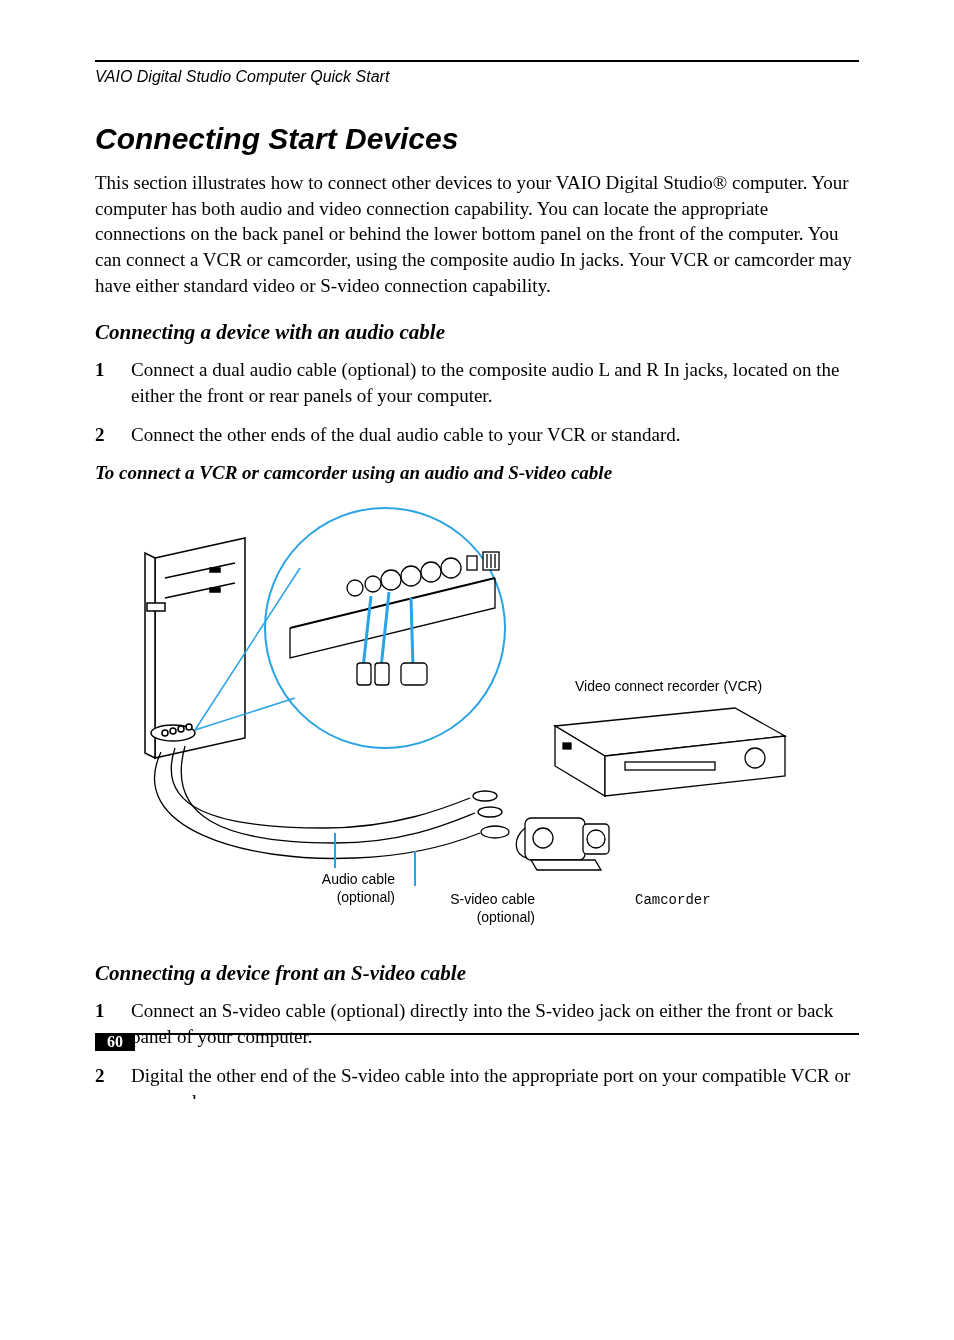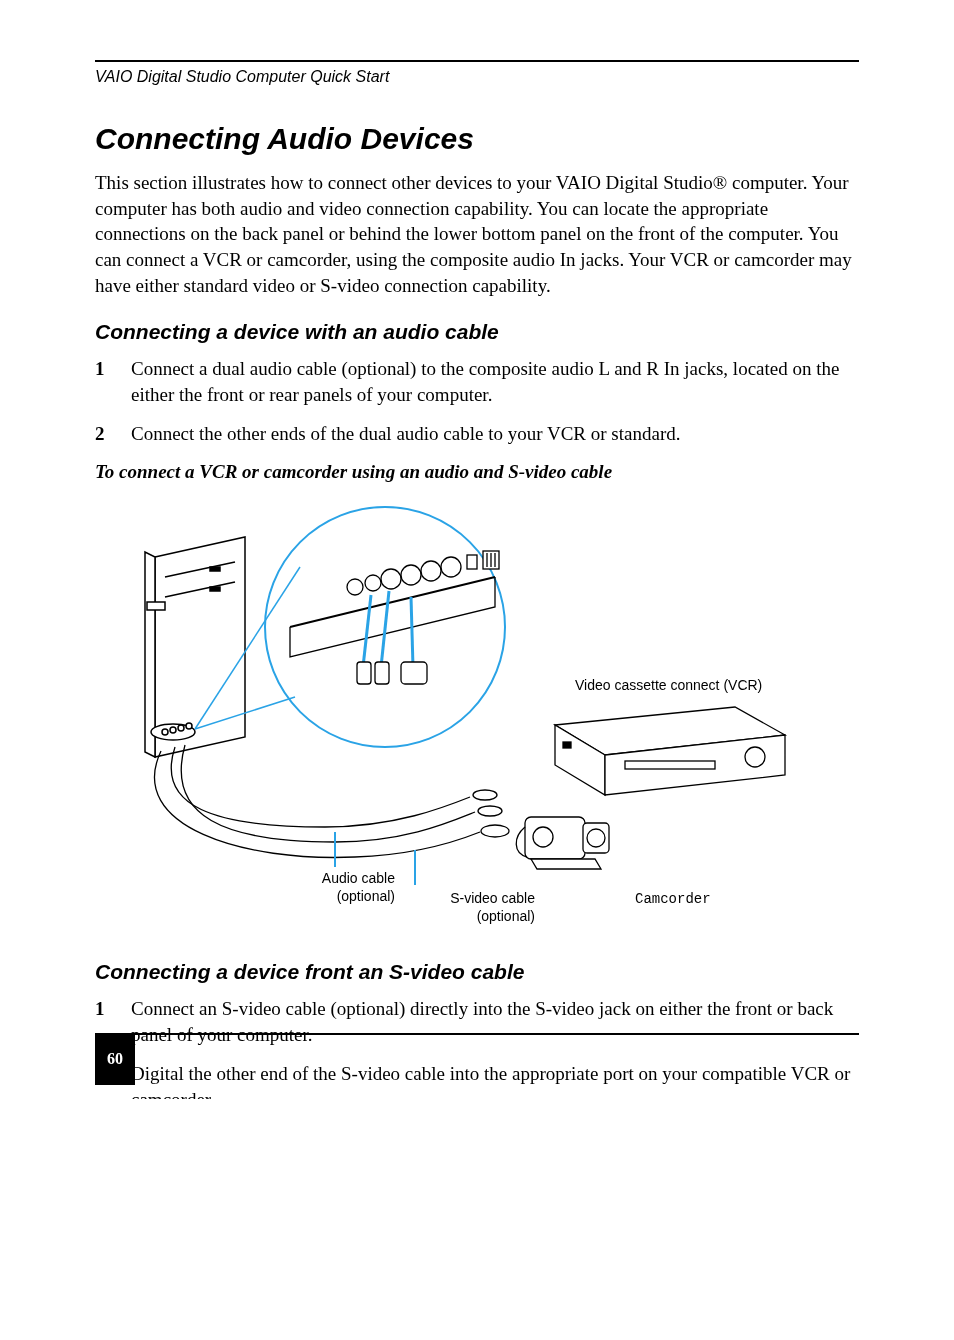--- a/index.html
+++ b/index.html
@@ -34,21 +34,21 @@
     font-size: 30px;
     margin: 0 0 14px 0;
   }
   .intro {
     font-size: 19px;
     line-height: 1.35;
     margin: 0 0 22px 0;
     font-family: Liberation Serif, serif;
   }
   h2.section {
-    font-family: Liberation Sans, sans-serif;
+    font-family: Liberation Serif, serif;
     font-style: italic;
     font-weight: 700;
     font-size: 21px;
     margin: 14px 0 12px 0;
   }
   .step {
     display: flex;
     font-size: 19px;
     line-height: 1.35;
     margin: 0 0 14px 0;
@@ -96,39 +96,39 @@
     bottom: 40px;
     height: 26px;
   }
   .page-num-box {
     background: #000;
     color: #fff;
     font-family: "Times New Roman", serif;
     font-weight: 700;
     font-size: 16px;
     display: inline-block;
-    padding: 17px 12px;
+    padding: 0 12px;
   }
   .bottom-rule {
     border-top: 2px solid #000;
     position: absolute;
     left: 0;
     right: 0;
     top: 0;
   }
 </style>
 </head>
 <body>
 
 <div class="page">
 
   <div class="top-rule"></div>
   <div class="running-head">VAIO Digital Studio Computer Quick Start</div>
 
-  <h1 class="title">Connecting Audio Devices</h1>
+  <h1 class="title">Connecting Start Devices</h1>
 
   <p class="intro">This section illustrates how to connect other devices to your VAIO Digital Studio® computer. Your computer has both audio and video connection capability. You can locate the appropriate connections on the back panel or behind the lower bottom panel on the front of the computer. You can connect a VCR or camcorder, using the composite audio In jacks. Your VCR or camcorder may have either standard video or S-video connection capability.</p>
 
   <h2 class="section">Connecting a device with an audio cable</h2>
 
   <div class="step">
     <div class="step-num">1</div>
     <div class="step-text">Connect a dual audio cable (optional) to the composite audio L and R In jacks, located on the either the front or rear panels of your computer.</div>
   </div>
   <div class="step">
@@ -230,21 +230,21 @@
         <rect x="430" y="320" width="60" height="42" rx="6"></rect>
         <circle cx="448" cy="340" r="10"></circle>
         <rect x="488" y="326" width="26" height="30" rx="4"></rect>
         <circle cx="501" cy="341" r="9"></circle>
         <path d="M436 362 L500 362 L506 372 L442 372 Z"></path>
 
         <path d="M430 330 C 418 340, 418 356, 432 360" fill="none"></path>
       </g>
     </svg>
 
-    <div class="fig-label fig-vcr">Video cassette connect (VCR)</div>
+    <div class="fig-label fig-vcr">Video connect recorder (VCR)</div>
     <div class="fig-label fig-cam">Camcorder</div>
     <div class="fig-label fig-audio">
       <span>Audio cable</span><br>
       <span>(optional)</span>
     </div>
     <div class="fig-label fig-svideo">
       <span>S-video cable</span><br>
       <span>(optional)</span>
     </div>
   </div>

